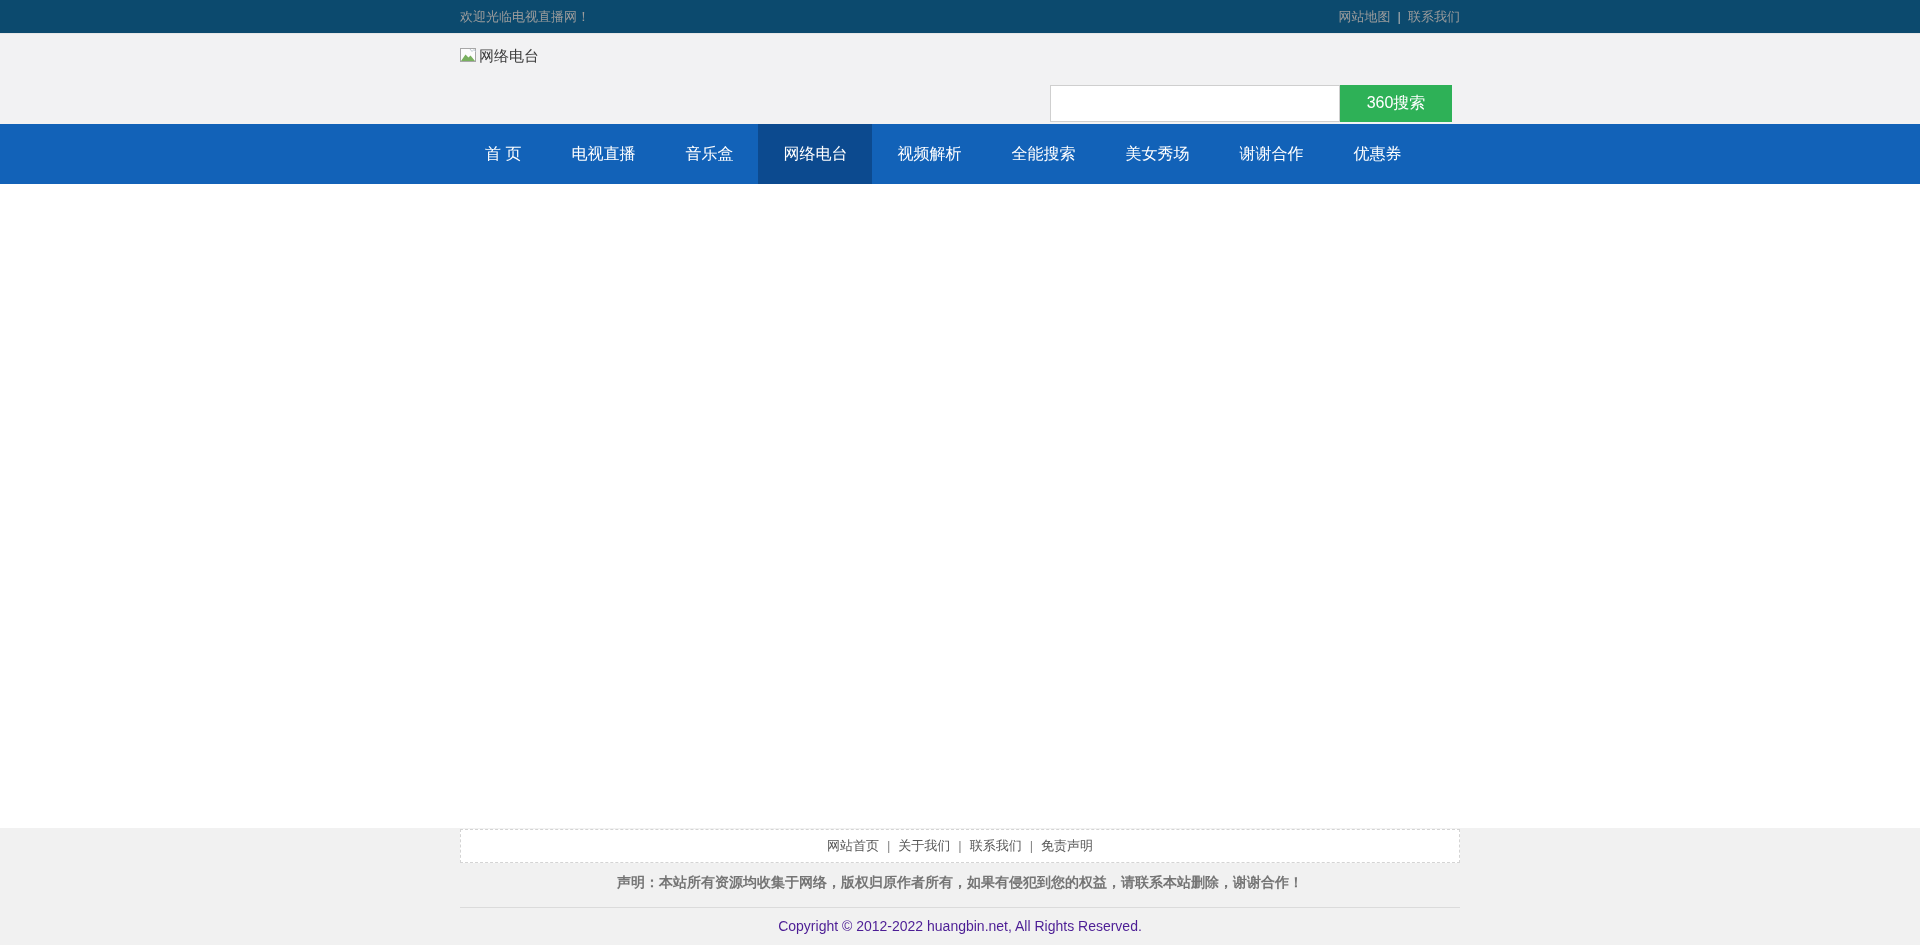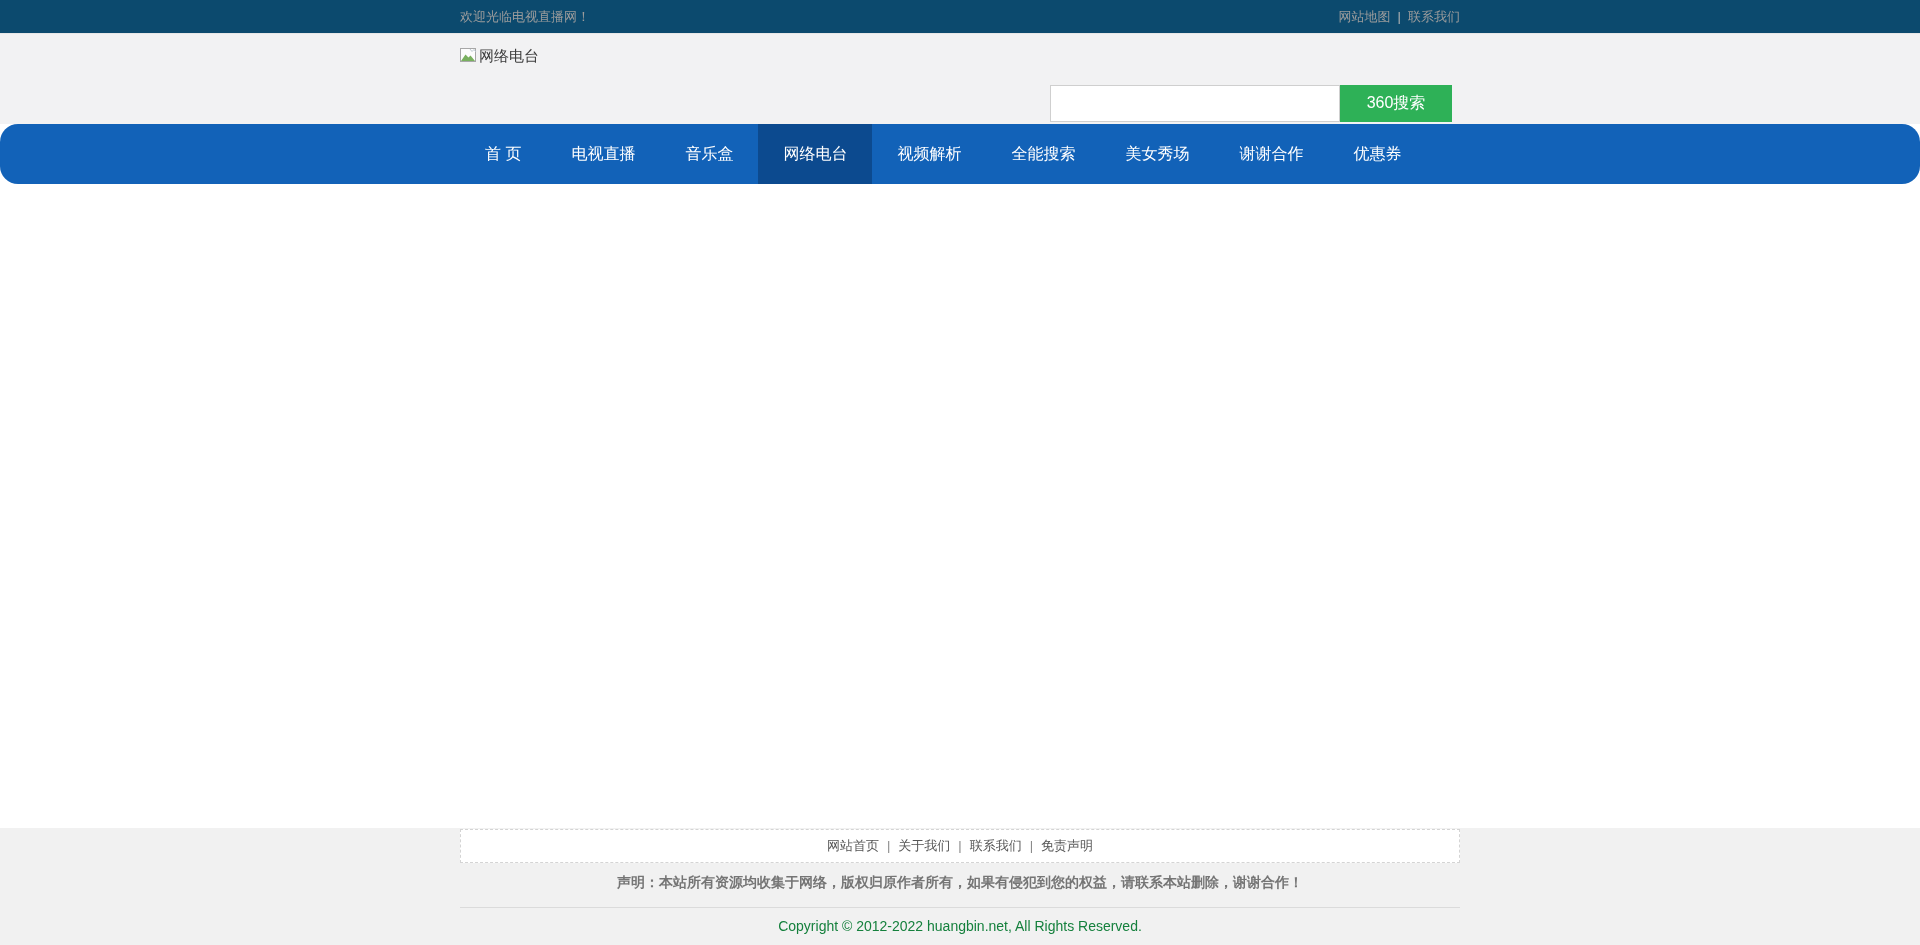--- a/index.html
+++ b/index.html
@@ -45,21 +45,21 @@
     padding: 0 10px; font-size: 14px; outline: none;
   }
   .searchbox button {
     width: 112px; height: 37px;
     background: var(--search-button-green, #2eb157);
     color: #fff; border: none; font-size: 16px; cursor: pointer;
     font-family: inherit;
   }
 
   
-  .nav { height: 60px; background: var(--nav-background, #1262b8); border-radius: 18px; }
+  .nav { height: 60px; background: var(--nav-background, #1262b8); }
   .nav ul { list-style: none; display: flex; }
   .nav li {
     height: 60px; line-height: 60px;
     padding: 0 25px; font-size: 16px; color: #fff;
     cursor: pointer; white-space: nowrap;
   }
   .nav li.active { background: var(--nav-active-background, #0c4a8f); }
 
   
   .main { height: 644px; background: #fff; }
@@ -79,21 +79,21 @@
   .footer-links a { color: #555; text-decoration: none; cursor: pointer; }
   .footer-links .sep { color: #888; margin: 0 8px; }
   .disclaimer {
     margin-top: 11px;
     text-align: center; font-size: 14px; color: #757575; font-weight: bold;
   }
   .copyright {
     width: 1000px; margin: 15px auto 0;
     border-top: 1px solid #dbdbdb;
     padding-top: 10px;
-    text-align: center; font-size: 14px; color: #15803d;
+    text-align: center; font-size: 14px; color: #4c1d95;
   }
 </style>
 </head>
 <body>
 
 <div class="page">
 
   <div class="topbar">
     <div class="container">
       <span>欢迎光临电视直播网！</span>

